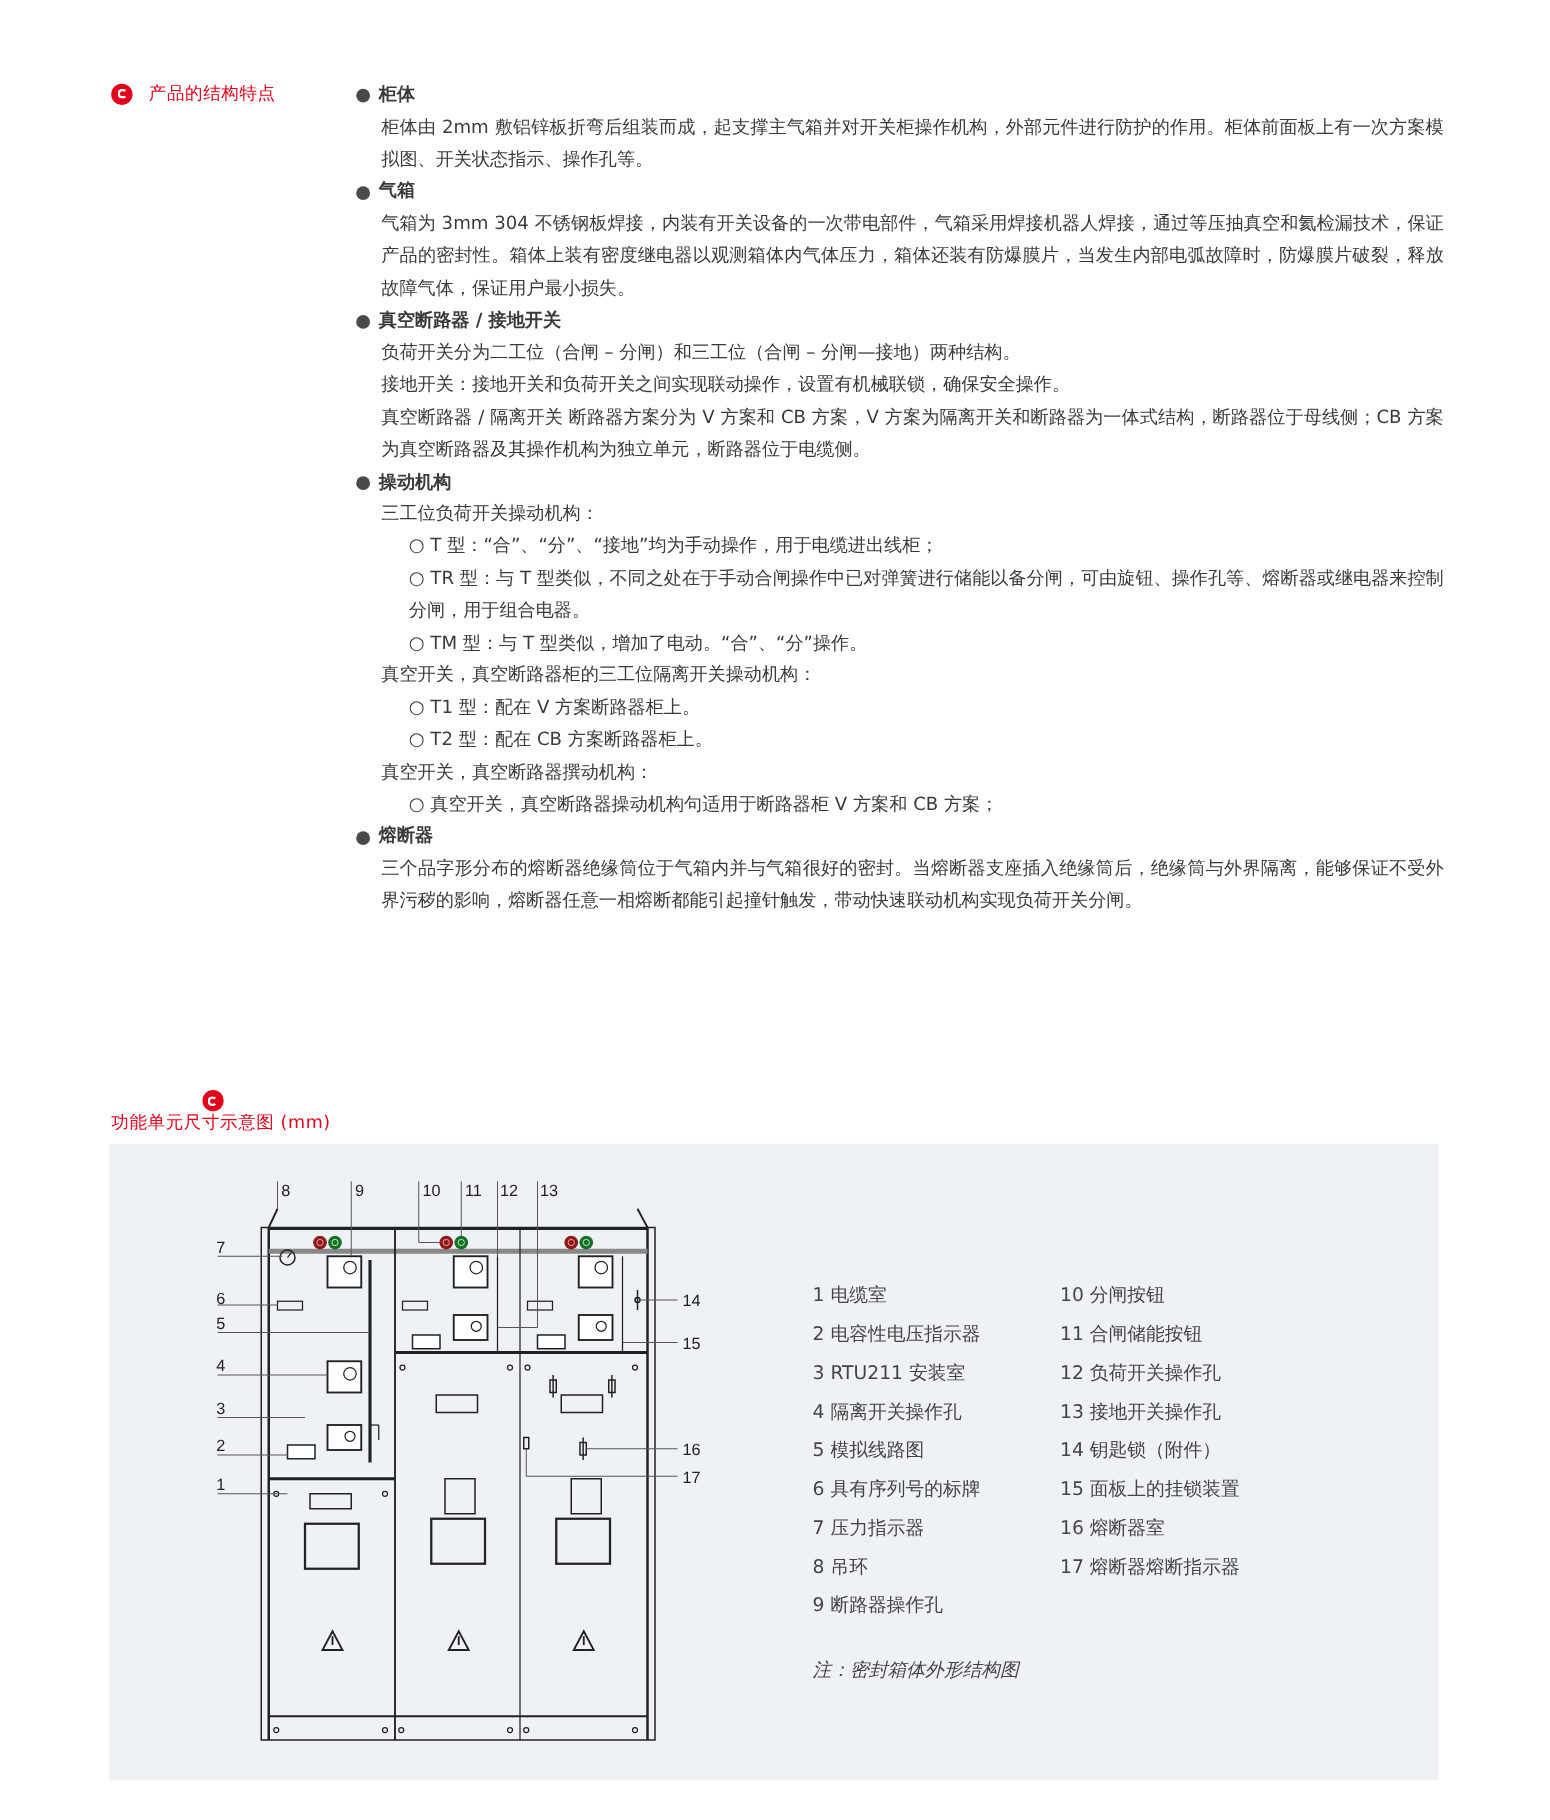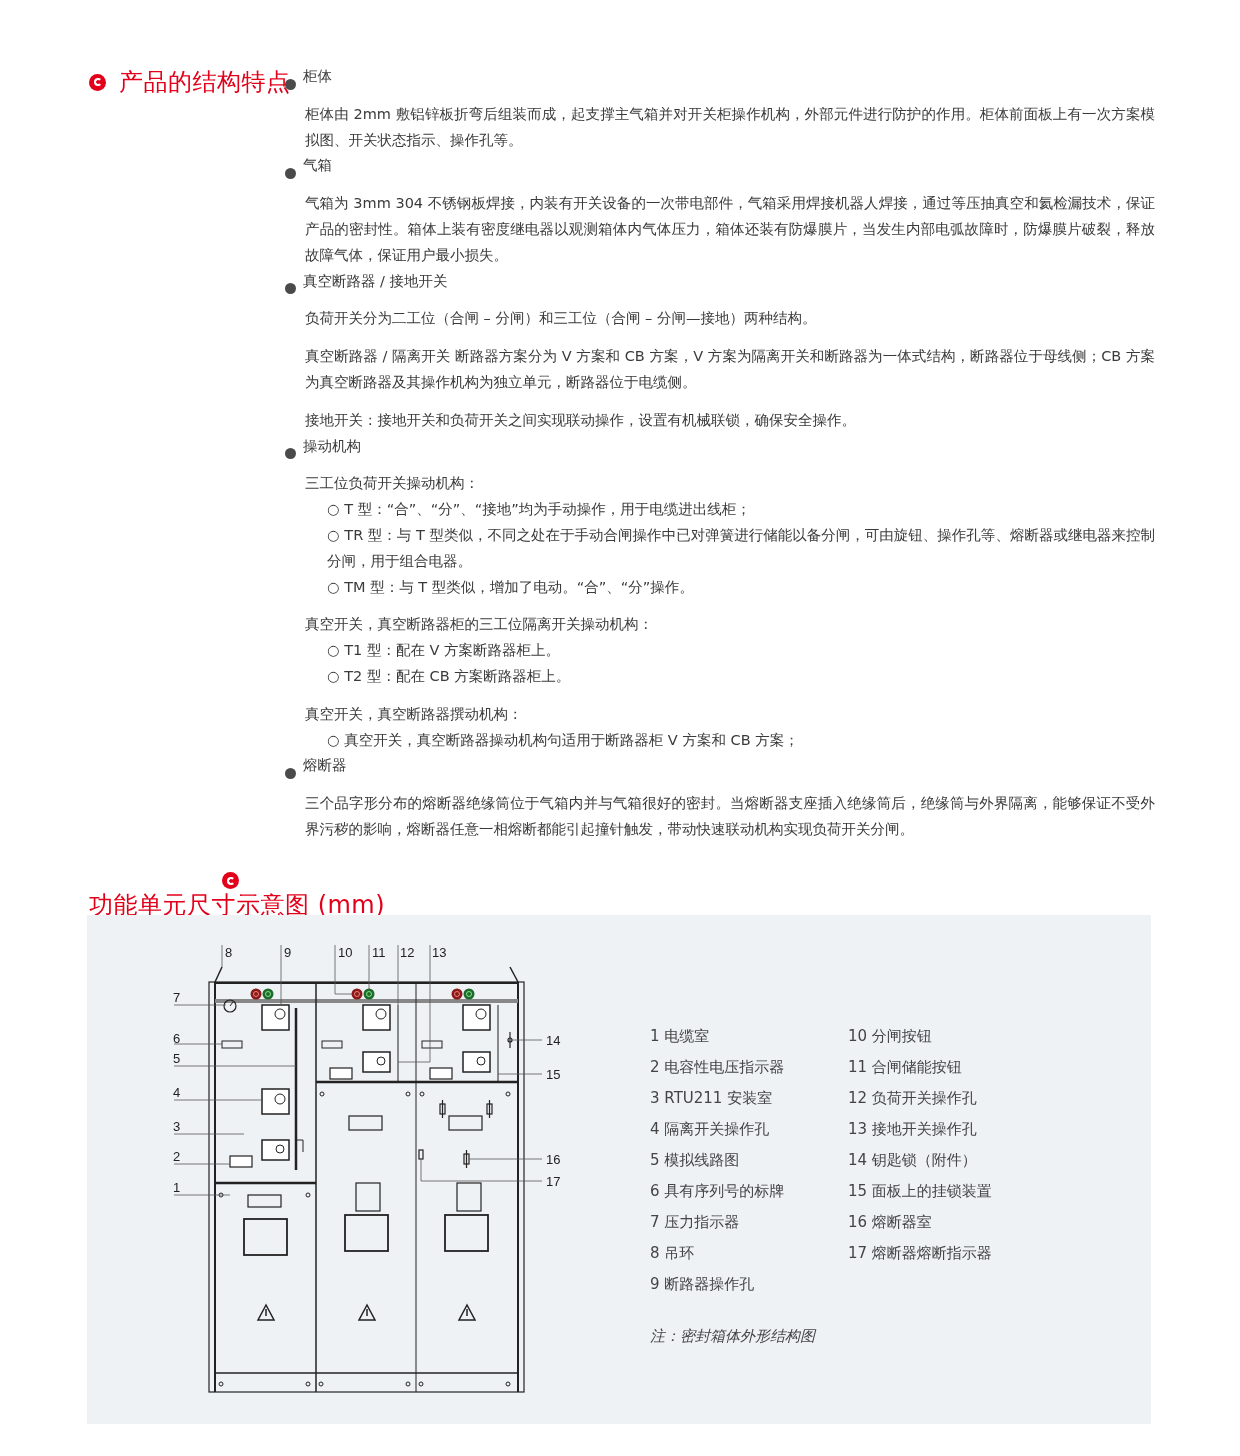--- a/index.html
+++ b/index.html
@@ -3,28 +3,28 @@
 <meta charset="utf-8">
 <style>
   html, body { margin: 0; padding: 0; background: #ffffff; }
   body { width: 1240px; height: 1456px; position: relative; overflow: hidden;
          font-family: "DejaVu Sans", "Liberation Sans", sans-serif; color: #3a3a3a; }
   .sec-head { position: absolute; display: flex; align-items: center; }
   .sec-icon { width: 17px; height: 17px; border-radius: 50%; background: #e2001a;
               display: flex; align-items: center; justify-content: center; margin-right: 13px; }
   .sec-icon span { width: 8px; height: 8px; border: 2px solid #fff; border-radius: 50%; box-sizing: border-box;
                    border-right-color: transparent; }
-  .sec-title { color: #e2001a; font-size: 24px; letter-spacing: 0.5px; }
+  .sec-title { color: #e2001a; font-size: 14px; letter-spacing: 0.5px; }
   #s1-head { left: 89px; top: 66px; }
   #s2-head { left: 89px; top: 872px; flex-direction: column; }
 
   .content { position: absolute; left: 285px; top: 64px; width: 870px; font-size: 14.5px; line-height: 25.8px; }
-  .bullet-h { display: flex; align-items: flex-end; color: #3a3a3a; }
+  .bullet-h { display: flex; align-items: center; color: #3a3a3a; font-weight: bold; }
   .dot { width: 11px; height: 11px; border-radius: 50%; background: #4a4a4a; margin-right: 7px; flex: none; }
-  .para { padding-left: 20px; text-align: justify; margin-top: 12px; }
+  .para { padding-left: 20px; text-align: justify; }
   .sub { padding-left: 42px; text-align: justify; }
 
   #panel { position: absolute; left: 87px; top: 915px; width: 1064px; height: 509px; background: #eef2f5; }
   #diagram { position: absolute; left: 160px; top: 940px; }
   .legend { position: absolute; font-size: 15px; color: #444; }
   .legend .row { height: 31px; line-height: 31px; white-space: nowrap; }
   #legend-left { left: 650px; top: 1021px; }
   #legend-right { left: 848px; top: 1021px; }
   #note { position: absolute; left: 650px; top: 1327px; font-size: 15px; color: #444; font-style: italic; }
 </style>
@@ -49,22 +49,22 @@
     <span class="dot"></span>
     <span>气箱</span>
   </div>
   <div class="para">气箱为 3mm 304 不锈钢板焊接，内装有开关设备的一次带电部件，气箱采用焊接机器人焊接，通过等压抽真空和氦检漏技术，保证产品的密封性。箱体上装有密度继电器以观测箱体内气体压力，箱体还装有防爆膜片，当发生内部电弧故障时，防爆膜片破裂，释放故障气体，保证用户最小损失。</div>
 
   <div class="bullet-h">
     <span class="dot"></span>
     <span>真空断路器 / 接地开关</span>
   </div>
   <div class="para">负荷开关分为二工位（合闸 – 分闸）和三工位（合闸 – 分闸—接地）两种结构。</div>
+  <div class="para">接地开关：接地开关和负荷开关之间实现联动操作，设置有机械联锁，确保安全操作。</div>
   <div class="para">真空断路器 / 隔离开关 断路器方案分为 V 方案和 CB 方案，V 方案为隔离开关和断路器为一体式结构，断路器位于母线侧；CB 方案为真空断路器及其操作机构为独立单元，断路器位于电缆侧。</div>
-  <div class="para">接地开关：接地开关和负荷开关之间实现联动操作，设置有机械联锁，确保安全操作。</div>
 
   <div class="bullet-h">
     <span class="dot"></span>
     <span>操动机构</span>
   </div>
   <div class="para">三工位负荷开关操动机构：</div>
   <div class="sub">○ T 型：“合”、“分”、“接地”均为手动操作，用于电缆进出线柜；</div>
   <div class="sub">○ TR 型：与 T 型类似，不同之处在于手动合闸操作中已对弹簧进行储能以备分闸，可由旋钮、操作孔等、熔断器或继电器来控制分闸，用于组合电器。</div>
   <div class="sub">○ TM 型：与 T 型类似，增加了电动。“合”、“分”操作。</div>
   <div class="para">真空开关，真空断路器柜的三工位隔离开关操动机构：</div>

